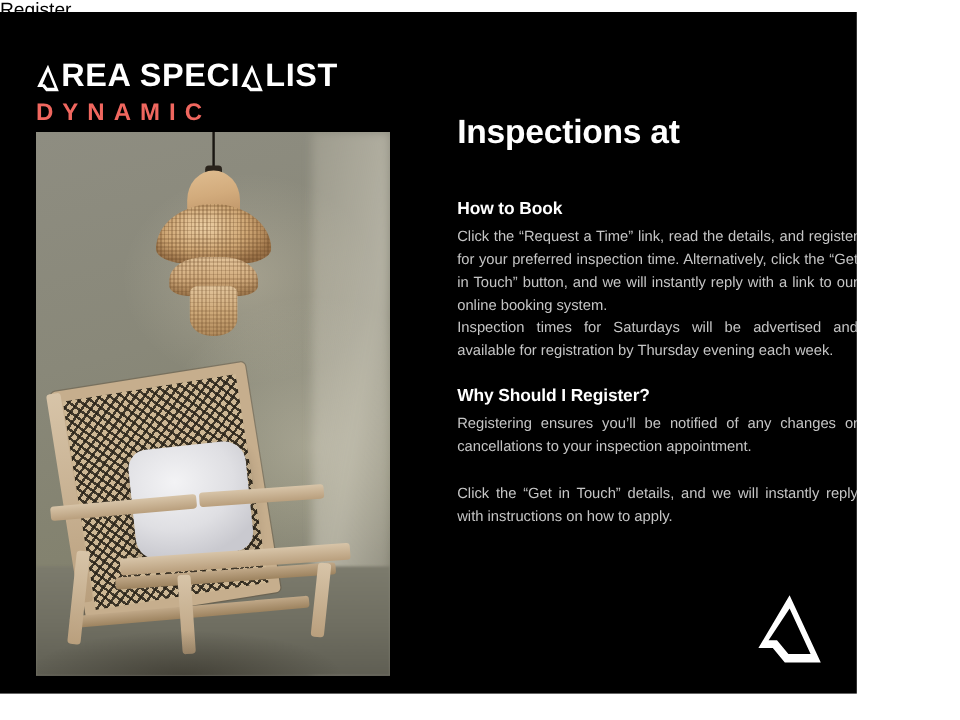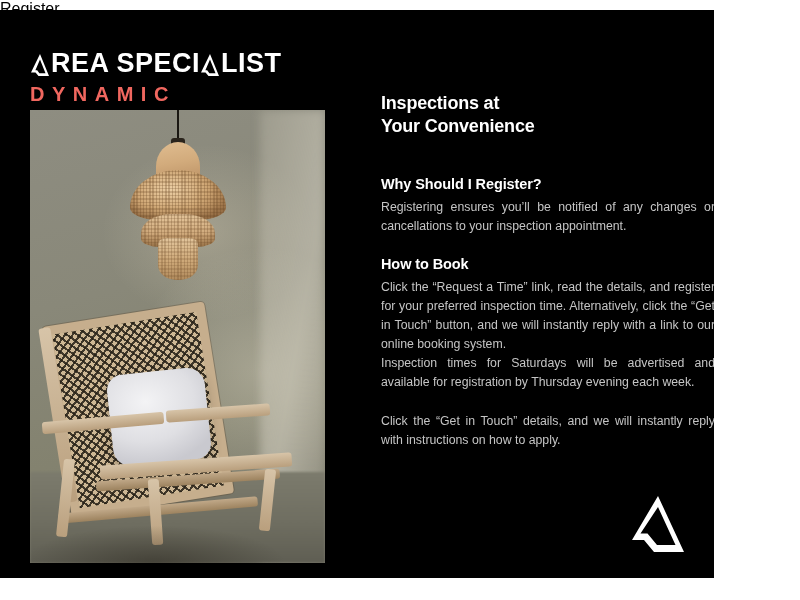--- a/index.html
+++ b/index.html
@@ -197,21 +197,21 @@
 
   
   .content {
     position: absolute;
     left: 381px;
     top: 82px;
     width: 334px;
   }
   .title {
     color: #ffffff;
-    font-size: 18px;
+    font-size: 28px;
     font-weight: bold;
     line-height: 1.28;
     letter-spacing: -0.2px;
     margin: 0 0 38px 0;
   }
   .sec { margin-bottom: 20px; }
   .sec-head {
     color: #ffffff;
     font-size: 14.5px;
     font-weight: bold;
@@ -290,32 +290,31 @@
       <div class="ch leg-a"></div>
       <div class="ch leg-b"></div>
       <div class="ch leg-c"></div>
     </div>
     <div class="shadow-pool"></div>
   </div>
 
   <div class="content">
     <h1 class="title">
       <span>Inspections at</span><br>
-      <span>Your Convenience</span>
     </h1>
-
-    <div class="sec">
-      <h2 class="sec-head">Why Should I Register?</h2>
-      <p class="sec-body last">Registering ensures you’ll be notified of any changes or cancellations to your inspection appointment.</p>
-    </div>
 
     <div class="sec">
       <h2 class="sec-head">How to Book</h2>
       <p class="sec-body">Click the “Request a Time” link, read the details, and register for your preferred inspection time. Alternatively, click the “Get in Touch” button, and we will instantly reply with a link to our online booking system.</p>
       <p class="sec-body last">Inspection times for Saturdays will be advertised and available for registration by Thursday evening each week.</p>
+    </div>
+
+    <div class="sec">
+      <h2 class="sec-head">Why Should I Register?</h2>
+      <p class="sec-body last">Registering ensures you’ll be notified of any changes or cancellations to your inspection appointment.</p>
     </div>
 
     <div class="sec">
       <p class="sec-body last">Click the “Get in Touch” details, and we will instantly reply with instructions on how to apply.</p>
     </div>
   </div>
 
   <div class="monogram">
     <svg viewBox="0 0 56 62">
       <path d="M28 2 L54 58 L24 58 L14 46 L2 46 Z

